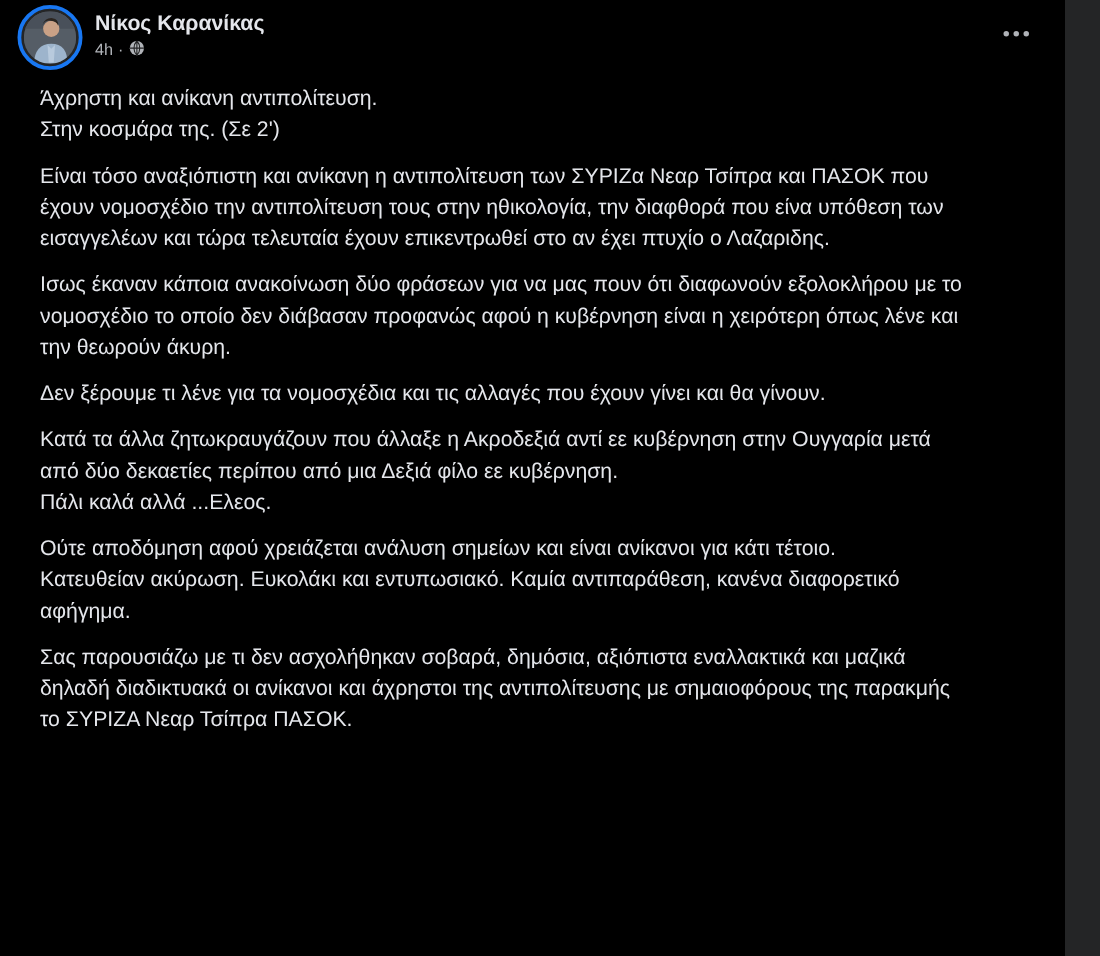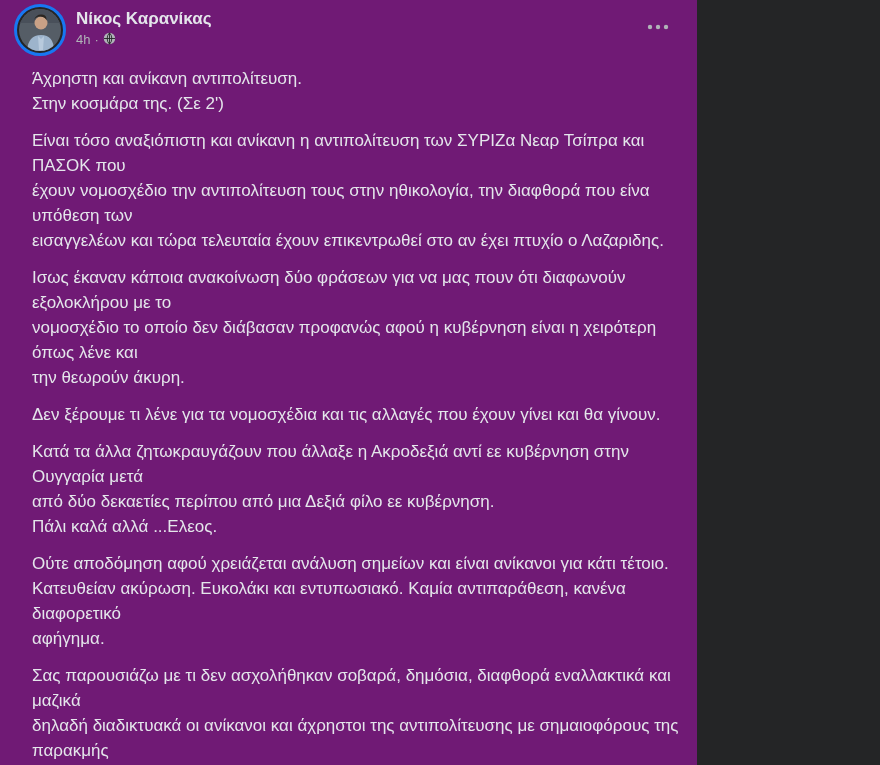--- a/index.html
+++ b/index.html
@@ -1,23 +1,23 @@
 <!DOCTYPE html>
 <html><head>
 <meta charset="utf-8">
 <style>
   html, body {
     margin: 0;
     padding: 0;
     background: #242526;
   }
   .post {
-    width: 697px;
+    width: 852px;
     height: 765px;
-    background: #701a75;
+    background: #000000;
     font-family: "Liberation Sans", "DejaVu Sans", sans-serif;
     color: #e4e6eb;
     overflow: hidden;
     box-sizing: border-box;
   }
   .post-header {
     display: flex;
     align-items: flex-start;
     padding: 4px 16px 0 14px;
     height: 58px;
@@ -151,18 +151,18 @@
     <p>Ισως έκαναν κάποια ανακοίνωση δύο φράσεων για να μας πουν ότι διαφωνούν εξολοκλήρου με το
 νομοσχέδιο το οποίο δεν διάβασαν προφανώς αφού η κυβέρνηση είναι η χειρότερη όπως λένε και
 την θεωρούν άκυρη.</p>
     <p>Δεν ξέρουμε τι λένε για τα νομοσχέδια και τις αλλαγές που έχουν γίνει και θα γίνουν.</p>
     <p>Κατά τα άλλα ζητωκραυγάζουν που άλλαξε η Ακροδεξιά αντί εε κυβέρνηση στην Ουγγαρία μετά
 από δύο δεκαετίες περίπου από μια Δεξιά φίλο εε κυβέρνηση.
 Πάλι καλά αλλά ...Ελεος.</p>
     <p>Ούτε αποδόμηση αφού χρειάζεται ανάλυση σημείων και είναι ανίκανοι για κάτι τέτοιο.
 Κατευθείαν ακύρωση. Ευκολάκι και εντυπωσιακό. Καμία αντιπαράθεση, κανένα διαφορετικό
 αφήγημα.</p>
-    <p>Σας παρουσιάζω με τι δεν ασχολήθηκαν σοβαρά, δημόσια, διαφθορά εναλλακτικά και μαζικά
+    <p>Σας παρουσιάζω με τι δεν ασχολήθηκαν σοβαρά, δημόσια, αξιόπιστα εναλλακτικά και μαζικά
 δηλαδή διαδικτυακά οι ανίκανοι και άχρηστοι της αντιπολίτευσης με σημαιοφόρους της παρακμής
 το ΣΥΡΙΖΑ Νεαρ Τσίπρα ΠΑΣΟΚ.</p>
   </div>
 
 </div>
 
 </body></html>

